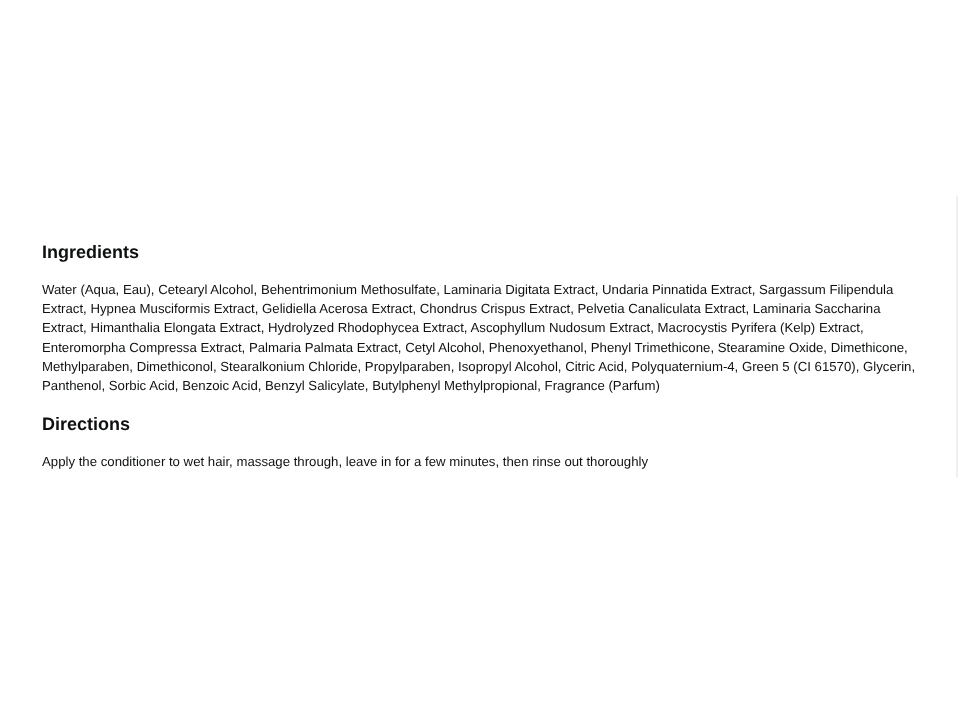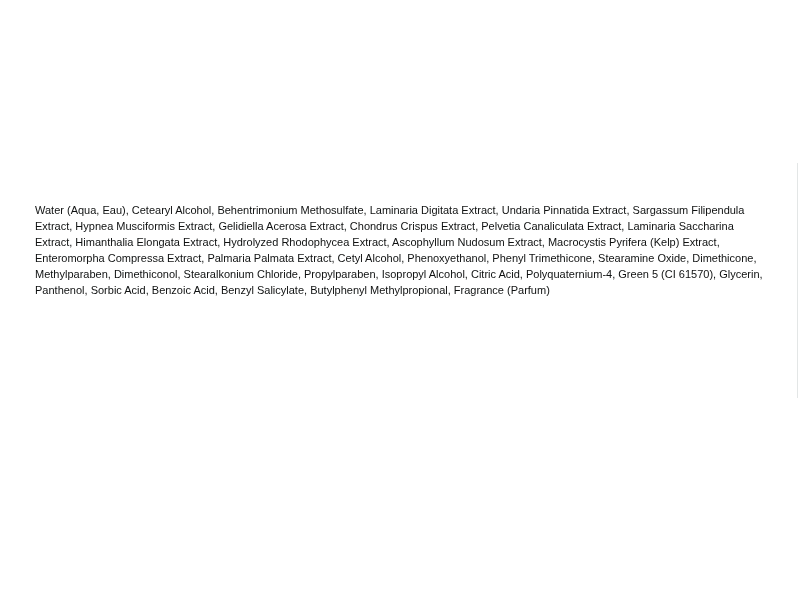--- a/index.html
+++ b/index.html
@@ -42,17 +42,22 @@
     width: 1px;
     height: 235px;
     background: #e3e6e6;
   }
 </style>
 </head>
 <body>
 
 <main class="content">
   <section>
+    <h2 class="section-heading">Ingredients</h2>
     <p class="section-body">Water (Aqua, Eau), Cetearyl Alcohol, Behentrimonium Methosulfate, Laminaria Digitata Extract, Undaria Pinnatida Extract, Sargassum Filipendula Extract, Hypnea Musciformis Extract, Gelidiella Acerosa Extract, Chondrus Crispus Extract, Pelvetia Canaliculata Extract, Laminaria Saccharina Extract, Himanthalia Elongata Extract, Hydrolyzed Rhodophycea Extract, Ascophyllum Nudosum Extract, Macrocystis Pyrifera (Kelp) Extract, Enteromorpha Compressa Extract, Palmaria Palmata Extract, Cetyl Alcohol, Phenoxyethanol, Phenyl Trimethicone, Stearamine Oxide, Dimethicone, Methylparaben, Dimethiconol, Stearalkonium Chloride, Propylparaben, Isopropyl Alcohol, Citric Acid, Polyquaternium-4, Green 5 (CI 61570), Glycerin, Panthenol, Sorbic Acid, Benzoic Acid, Benzyl Salicylate, Butylphenyl Methylpropional, Fragrance (Parfum)</p>
+  </section>
+  <section>
+    <h2 class="section-heading">Directions</h2>
+    <p class="section-body">Apply the conditioner to wet hair, massage through, leave in for a few minutes, then rinse out thoroughly</p>
   </section>
 </main>
 
 <div class="right-divider"></div>
 
 </body></html>

